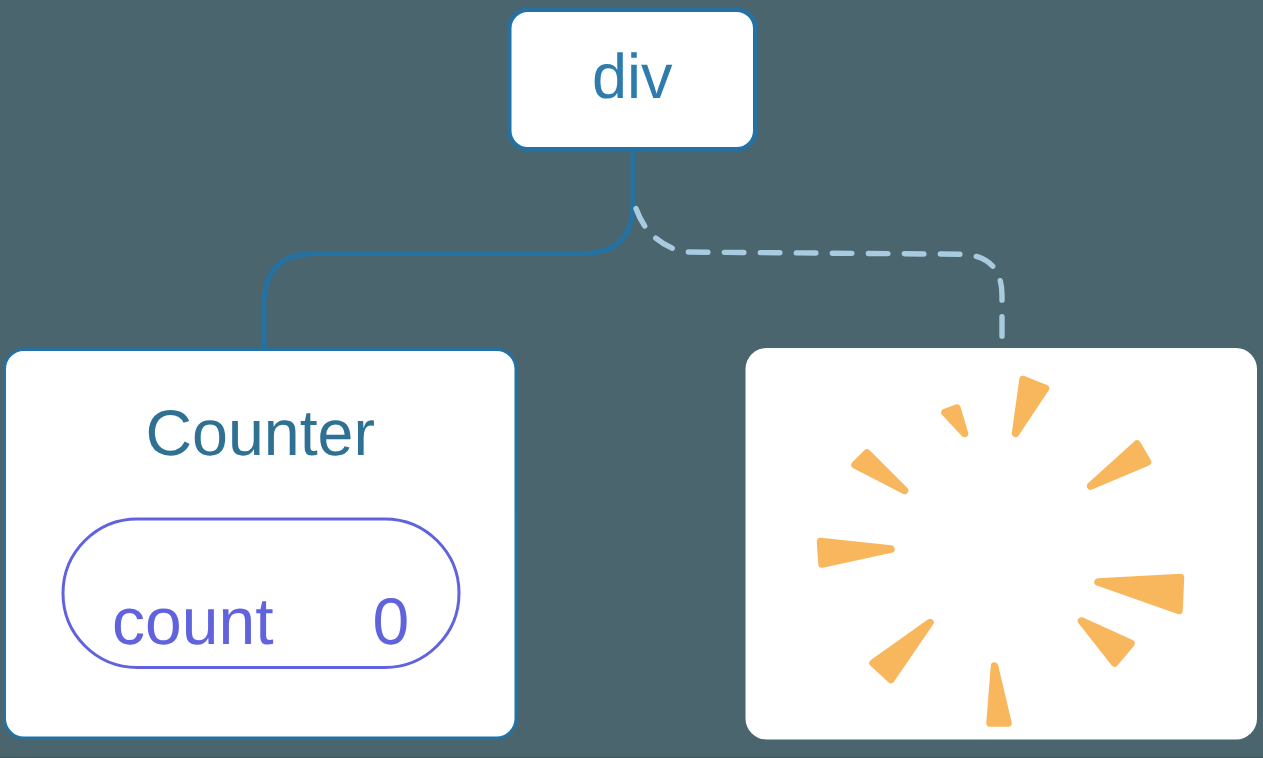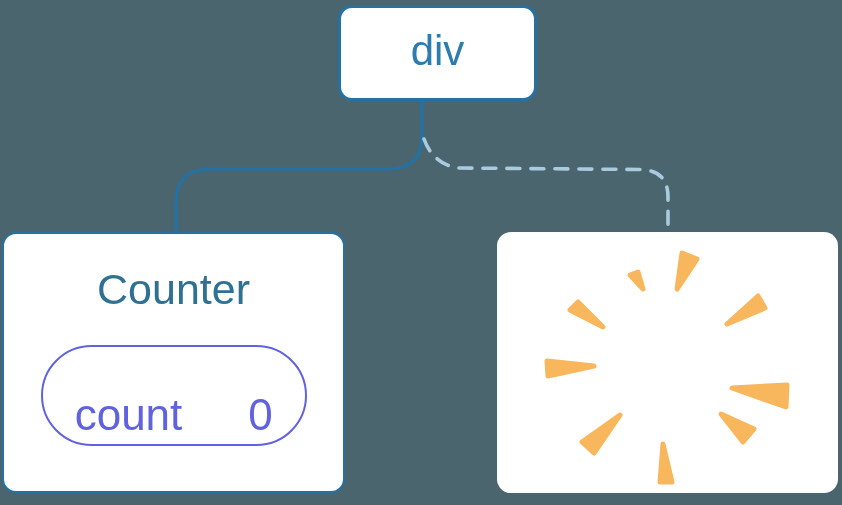--- a/index.html
+++ b/index.html
@@ -29,21 +29,21 @@
   .conn-dashed {
     fill: none;
     stroke: #A9CBDF;
     stroke-width: 3.6;
     stroke-dasharray: 13 11;
     stroke-linecap: round;
   }
   .root-node {
     position: absolute;
     left: 338px; top: 5px;
-    width: 199px; height: 96px;
+    width: 167px; height: 96px;
     background: #ffffff;
     border: 3px solid #2472A4;
     border-radius: 14px;
     box-sizing: border-box;
     display: flex;
     align-items: center;
     justify-content: center;
   }
   .root-node .root-label {
     color: #2E7CAD;

